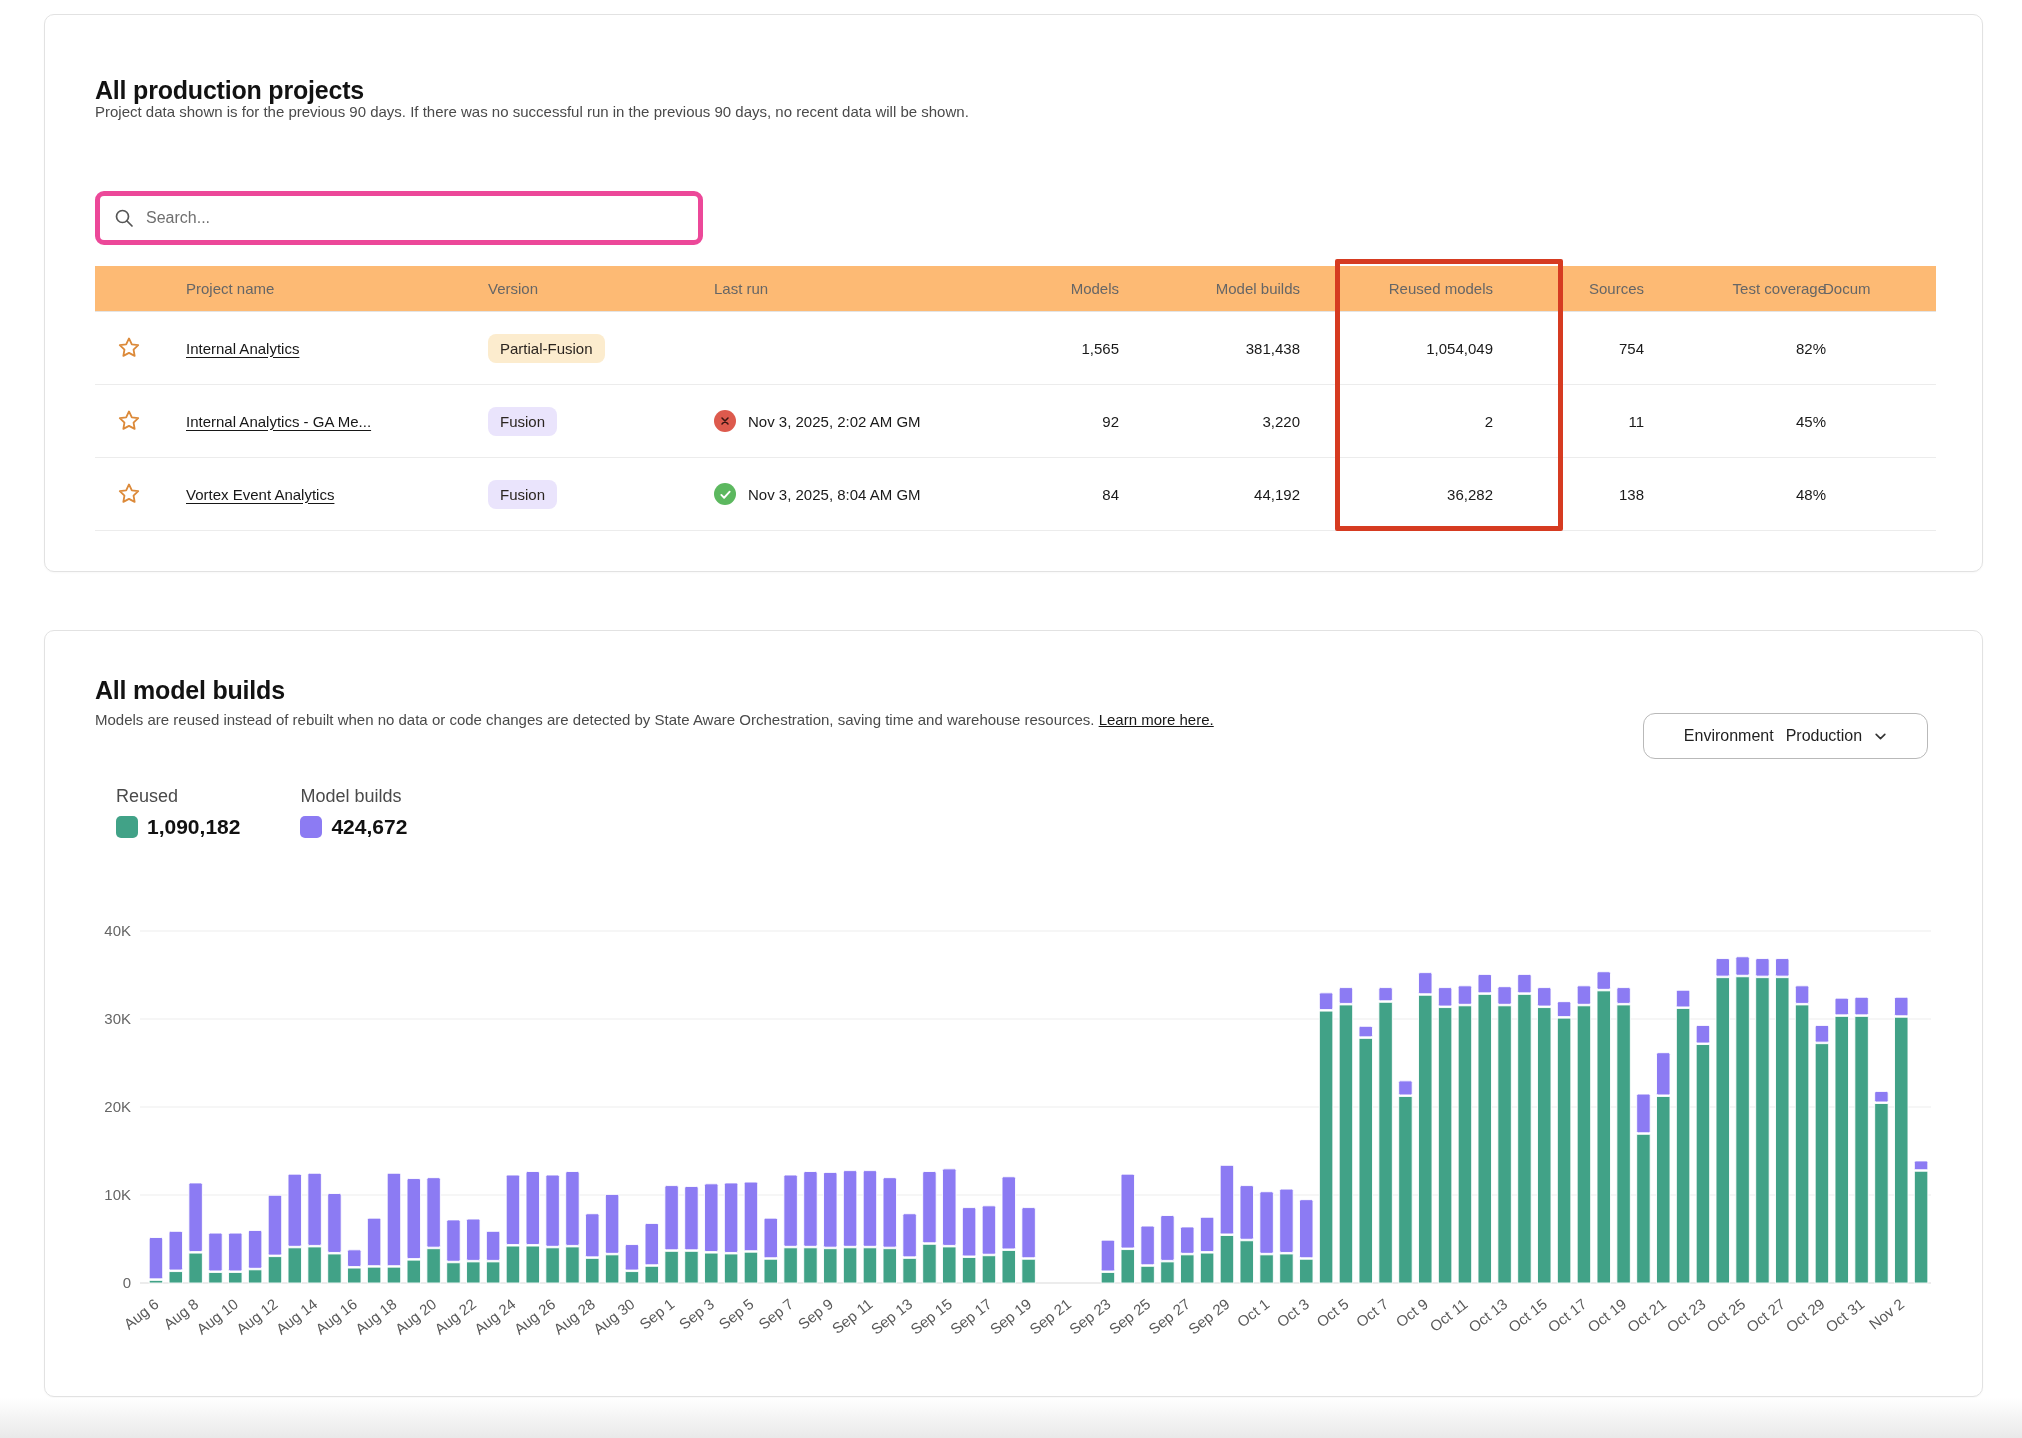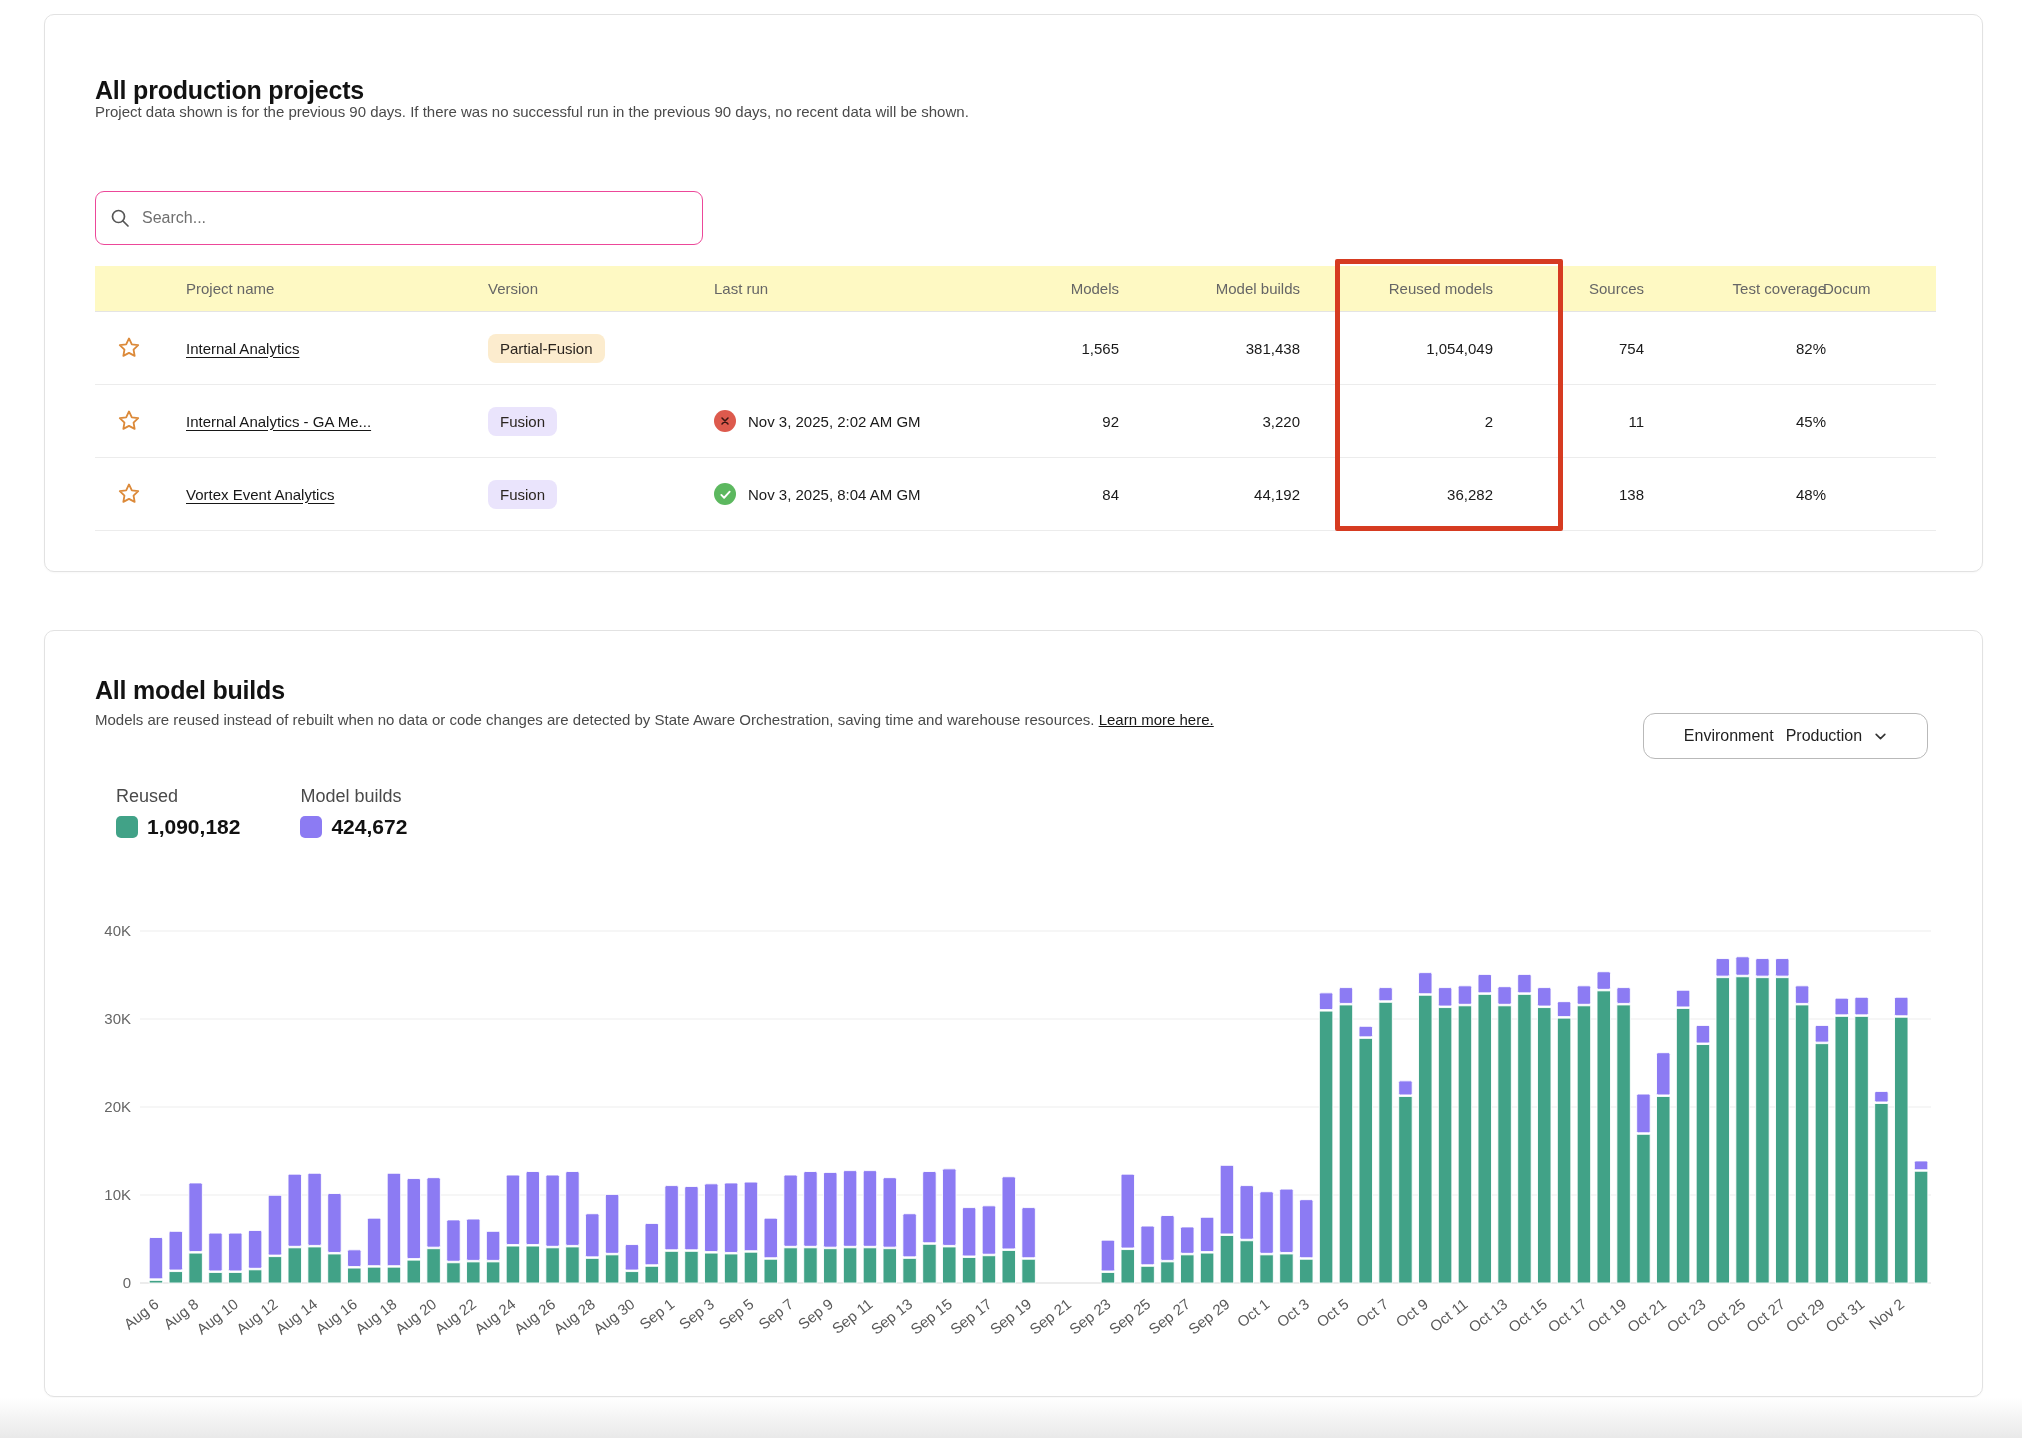--- a/index.html
+++ b/index.html
@@ -19,31 +19,31 @@
   #card2{top:630px;height:767px;}
   .card-title{
     position:absolute;left:50px;font-size:25px;font-weight:700;color:#121212;letter-spacing:-0.2px;
   }
   .card-sub{
     position:absolute;left:50px;font-size:15px;color:#4a4a4a;
   }
   
   .search-box{
     position:absolute;left:50px;top:176px;width:608px;height:54px;
-    border:1px solid #ec4899;border-radius:9px;display:flex;align-items:center;
+    border:5px solid #ec4899;border-radius:9px;display:flex;align-items:center;
     box-sizing:border-box;padding:0 14px;background:#fff;
   }
   .search-box input{
     border:none;outline:none;font-size:16px;color:#333;flex:1;margin-left:10px;
     font-family:inherit;background:transparent;
   }
   .search-box input::placeholder{color:#6f6f6f;}
   
   .table{position:absolute;left:50px;top:251px;width:1841px;}
-  .thead{position:relative;height:45px;background:#fef9c3;border-bottom:1px solid #e4e4e4;}
+  .thead{position:relative;height:45px;background:#fdba74;border-bottom:1px solid #e4e4e4;}
   .trow{position:relative;height:72px;border-bottom:1px solid #ececec;background:#fff;}
   .cell{position:absolute;top:0;height:100%;display:flex;align-items:center;font-size:15px;color:#1a1a1a;box-sizing:border-box;}
   .hcell{color:#666;font-size:15px;}
   .num{justify-content:flex-end;text-align:right;}
   .c-star{left:12px;width:44px;justify-content:center;}
   .c-name{left:91px;width:300px;}
   .c-version{left:393px;width:220px;}
   .c-lastrun{left:619px;width:330px;}
   .c-models{left:880px;width:144px;}
   .c-builds{left:1050px;width:155px;}

